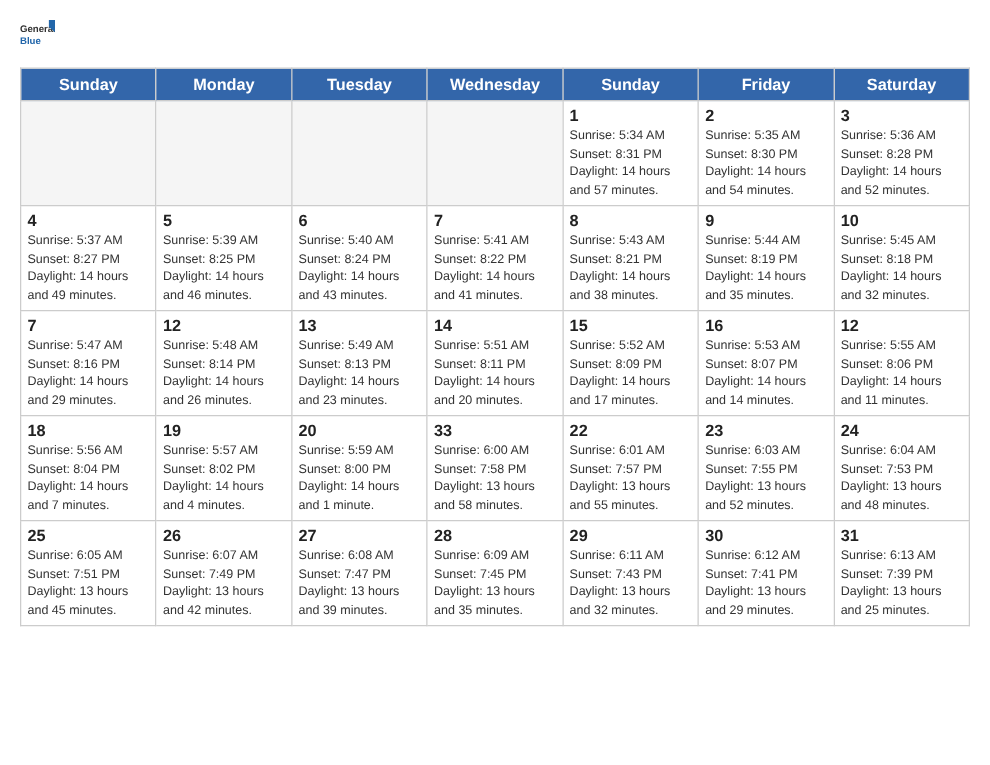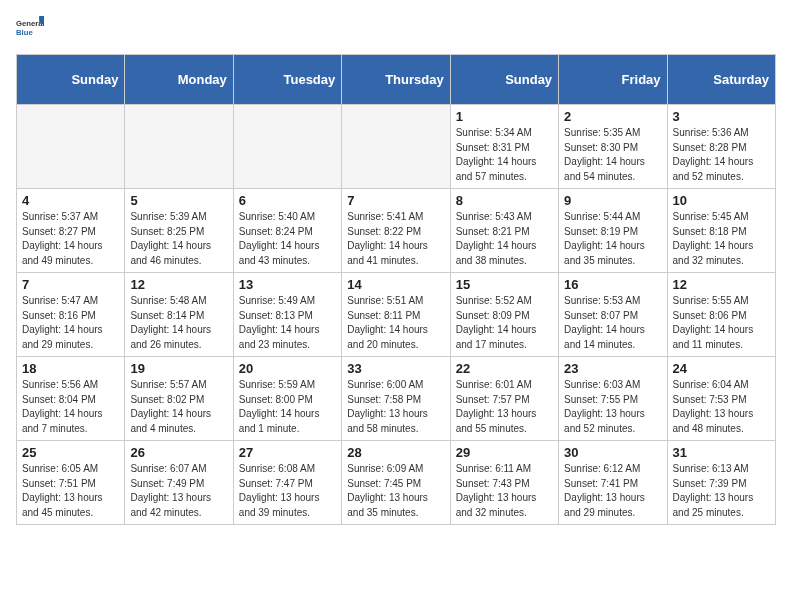--- a/index.html
+++ b/index.html
@@ -40,22 +40,22 @@
       margin-top: 2px;
     }
     .calendar {
       width: 100%;
       border-collapse: collapse;
       font-size: 11px;
     }
     .calendar th {
       background-color: #3366aa;
       color: white;
-      text-align: right;
-      padding: 17px 6px;
+      text-align: center;
+      padding: 5px 6px;
       font-size: 13px;
       font-weight: bold;
       border: 1px solid #ccc;
     }
     .calendar td {
       border: 1px solid #ccc;
       vertical-align: top;
       padding: 4px 5px;
       width: calc(100%/7);
       height: 82px;
@@ -93,21 +93,21 @@
     <div class="subtitle"></div>
   </div>
 </div>
 
 <table class="calendar">
   <thead>
     <tr>
     <th>Sunday</th>
         <th>Monday</th>
         <th>Tuesday</th>
-        <th>Thursday</th>
+        <th>Wednesday</th>
         <th>Sunday</th>
         <th>Friday</th>
         <th>Saturday</th>
       </tr>
   </thead>
   <tbody id="calendar-body">
   <tr>
         <td class="empty"></td>
         <td class="empty"></td>
         <td class="empty"></td>

